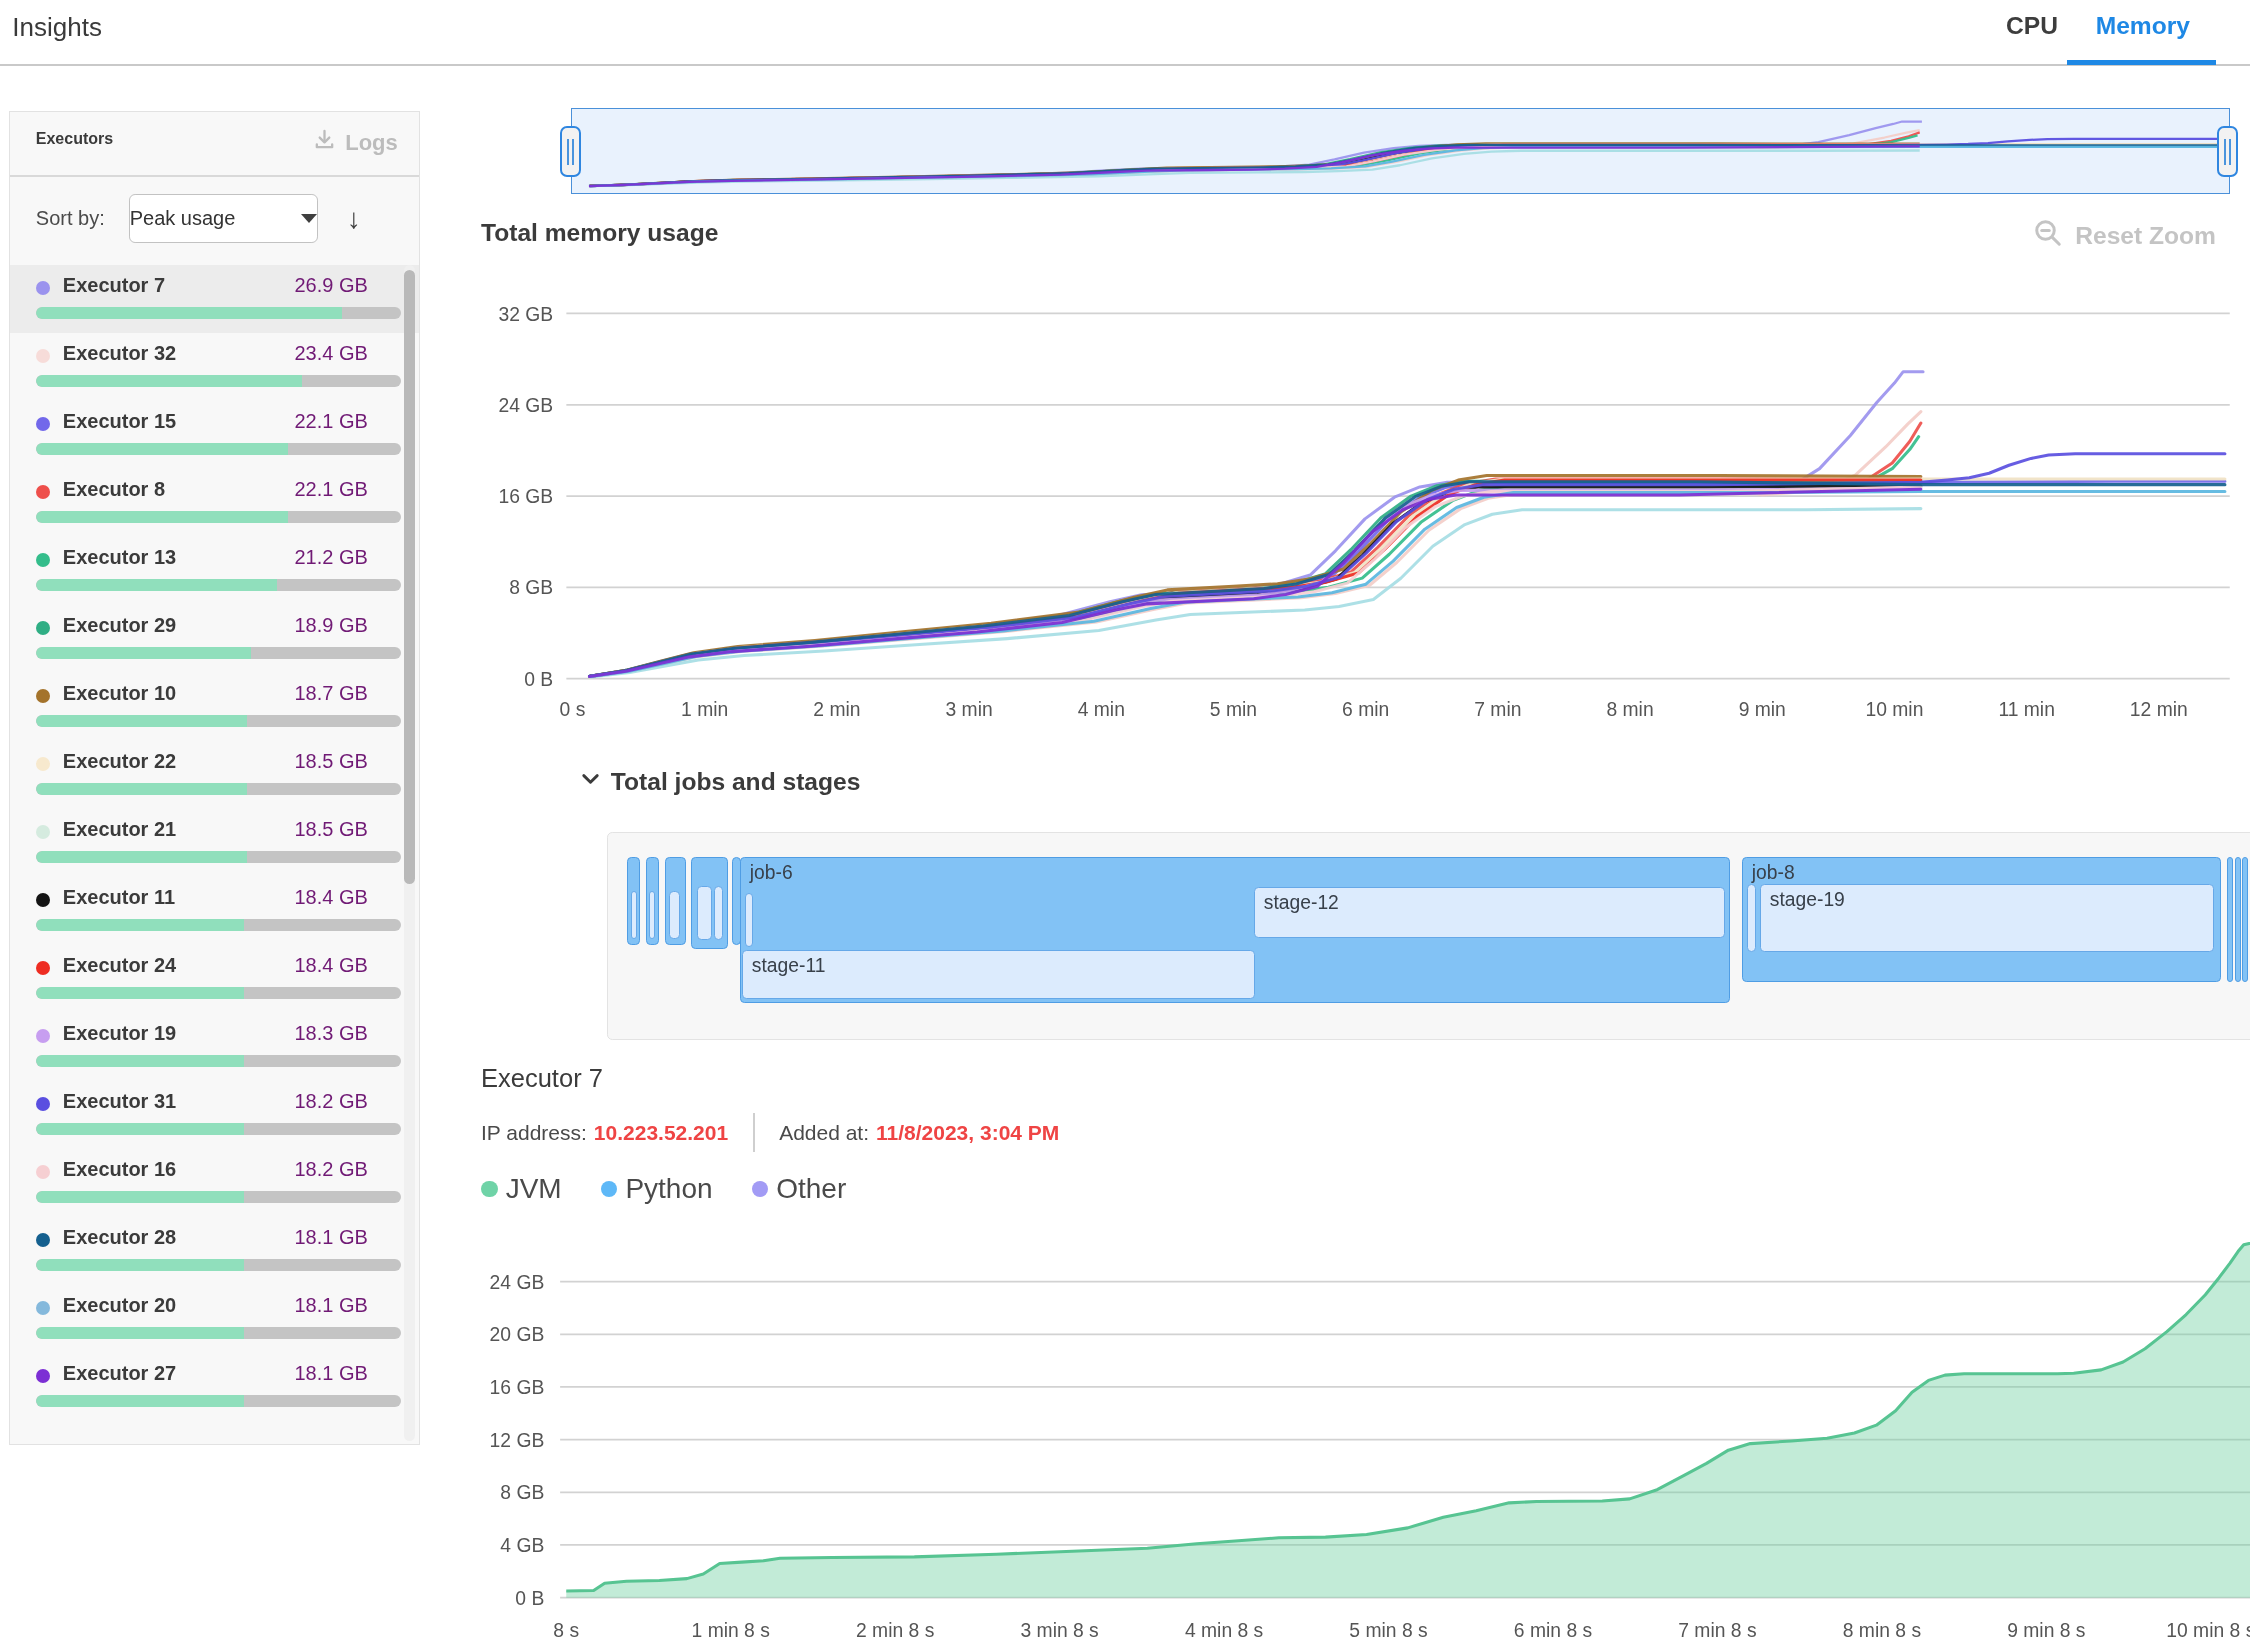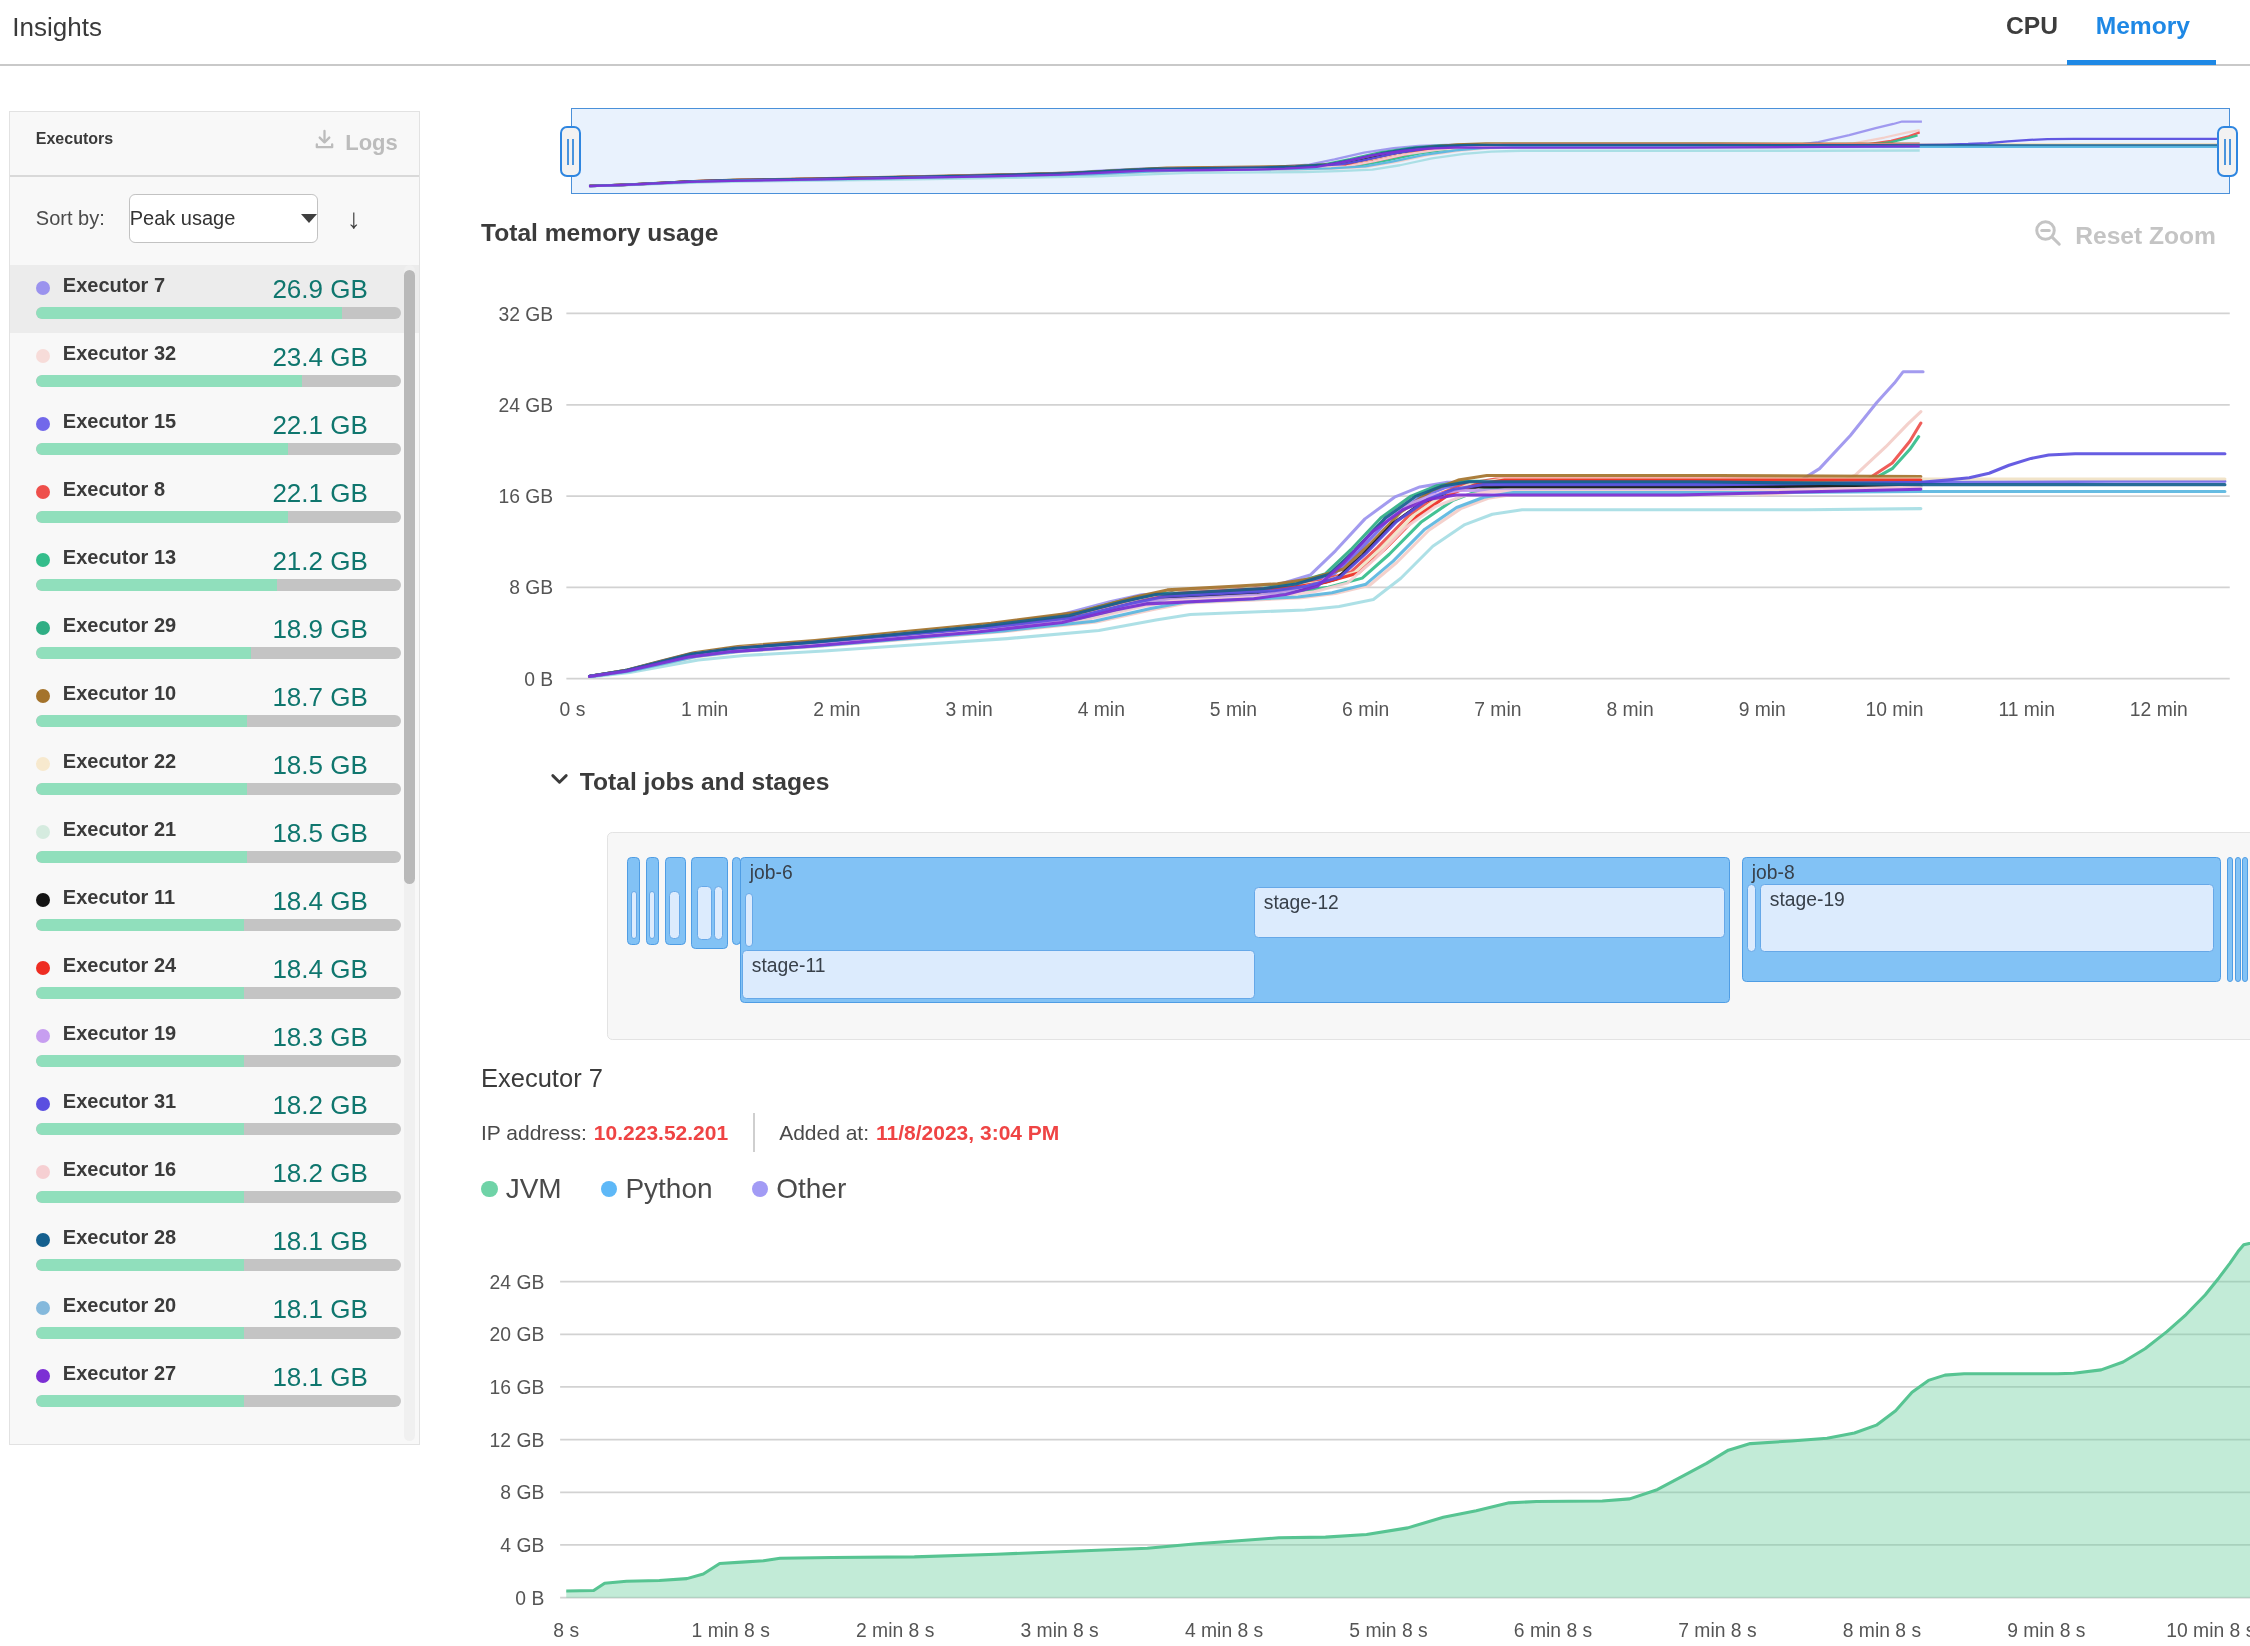--- a/index.html
+++ b/index.html
@@ -24,33 +24,33 @@
   .sort-label{font-size:20px;color:#4a4a4a;}
   .sort-select{width:189px;height:49px;background:#fff;border:1.8px solid #c2c2c2;border-radius:6.1px;display:flex;align-items:center;justify-content:space-between;padding:0 0;box-sizing:border-box;cursor:pointer;}
   .sort-select-value{font-size:20px;color:#333;}
   .caret{width:0;height:0;border-left:8px solid transparent;border-right:8px solid transparent;border-top:9.7px solid #3f3f3f;}
   .sort-dir{font-size:28px;font-weight:700;color:#3f3f3f;margin-left:5.3px;cursor:pointer;}
   .exec-list{position:absolute;left:0;top:153px;width:100%;}
   .exec-item{position:relative;width:100%;height:68px;cursor:pointer;}
   .exec-item.selected{background:#ececec;}
   .exec-dot{position:absolute;left:26px;top:16px;width:14px;height:14px;border-radius:50%;}
   .exec-name{position:absolute;left:53px;top:8.8px;font-size:20px;font-weight:600;color:#3b3b3b;}
-  .exec-val{position:absolute;right:51px;top:8.8px;font-size:26px;color:#0f766e;margin-left:38px;}
+  .exec-val{position:absolute;right:51px;top:8.8px;font-size:20px;color:#701a75;margin-left:38px;}
   .exec-track{position:absolute;left:26px;top:42px;width:365px;height:12.3px;background:#c4c4c4;border-radius:6.1px;overflow:hidden;}
   .exec-fill{height:100%;background:#90dfbc;border-radius:6.1px 0 0 6.1px;}
   .sb-scroll-track{position:absolute;right:3.5px;top:153px;width:11.4px;height:1176px;background:#f0f0f0;border-radius:6.1px;}
   .sb-scroll-thumb{position:absolute;right:3.5px;top:158px;width:11.4px;height:614px;background:#b9b9b9;border-radius:6.1px;cursor:pointer;}
   
   .brush{position:absolute;left:571px;top:108px;width:1659px;height:86px;background:#e9f2fd;border:1.8px solid #4a90d9;box-sizing:border-box;}
   .brush-handle{position:absolute;top:126px;width:21px;height:51px;background:#f2f2f2;border:2.6px solid #2f86e0;border-radius:7px;box-sizing:border-box;cursor:ew-resize;display:flex;align-items:center;justify-content:center;gap:2.6px;}
   .brush-handle i{display:block;width:2.6px;height:26px;background:#4a94dd;}
   
   .mem-title{position:absolute;left:481px;top:219px;font-size:24.6px;font-weight:600;color:#3b3b3b;}
   .reset-zoom{position:absolute;right:35px;top:218px;display:flex;align-items:center;gap:12.3px;font-size:24.6px;font-weight:700;color:#c4c4c4;cursor:default;}
-  .jobs-header{position:absolute;left:548px;top:767px;display:flex;align-items:center;gap:8.8px;font-size:24.6px;font-weight:600;color:#3b3b3b;cursor:pointer;}
+  .jobs-header{position:absolute;left:579px;top:767px;display:flex;align-items:center;gap:8.8px;font-size:24.6px;font-weight:600;color:#3b3b3b;cursor:pointer;}
   
   .gantt{position:absolute;left:575px;top:832px;width:1655px;height:208px;background:#f7f7f7;border:0.9px solid #e3e3e3;border-radius:5.3px;box-sizing:border-box;margin-left:32px;}
   .g-job{position:absolute;background:#82c2f5;border:1.8px solid #4f9de4;border-radius:4.4px;box-sizing:border-box;}
   .g-stage{position:absolute;background:#dcebfd;border:1.8px solid #66a8e8;border-radius:4.4px;box-sizing:border-box;}
   .g-label{position:absolute;left:8.8px;top:3.5px;font-size:19.3px;color:#38404a;white-space:nowrap;}
   
   .exec-heading{position:absolute;left:481px;top:1064px;font-size:25.5px;color:#3b3b3b;}
   .meta-row{position:absolute;left:481px;top:1113px;display:flex;align-items:center;font-size:21px;color:#4a4a4a;}
   .meta-row b{color:#ef4444;margin-left:7px;}
   .meta-sep{width:1.8px;height:39px;background:#cfcfcf;margin:0 24.6px;}

